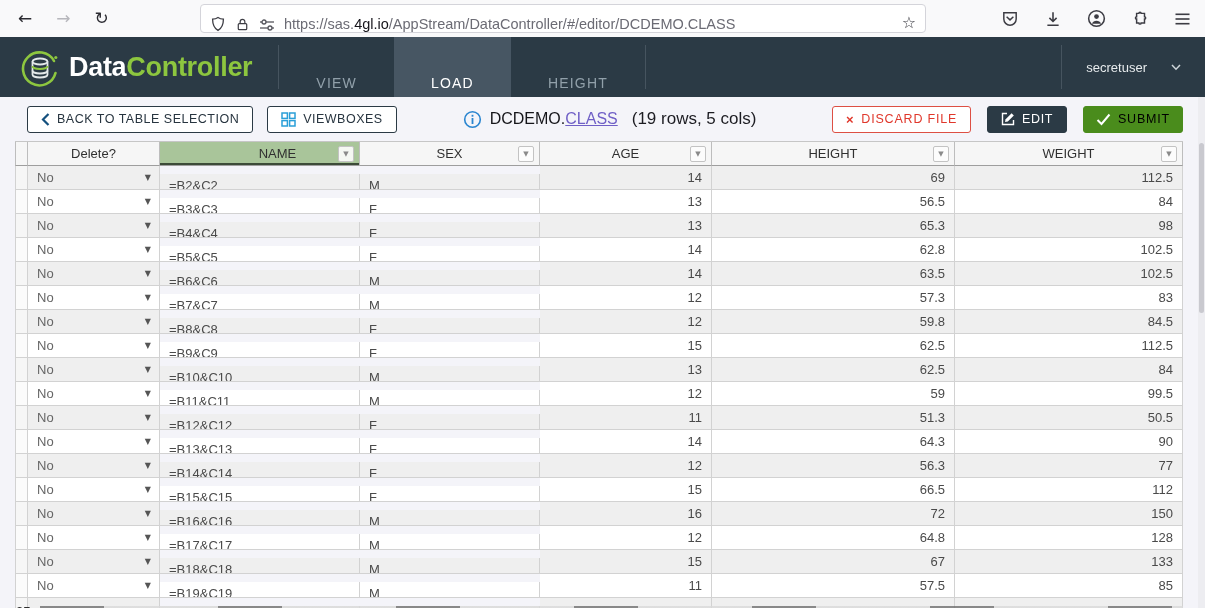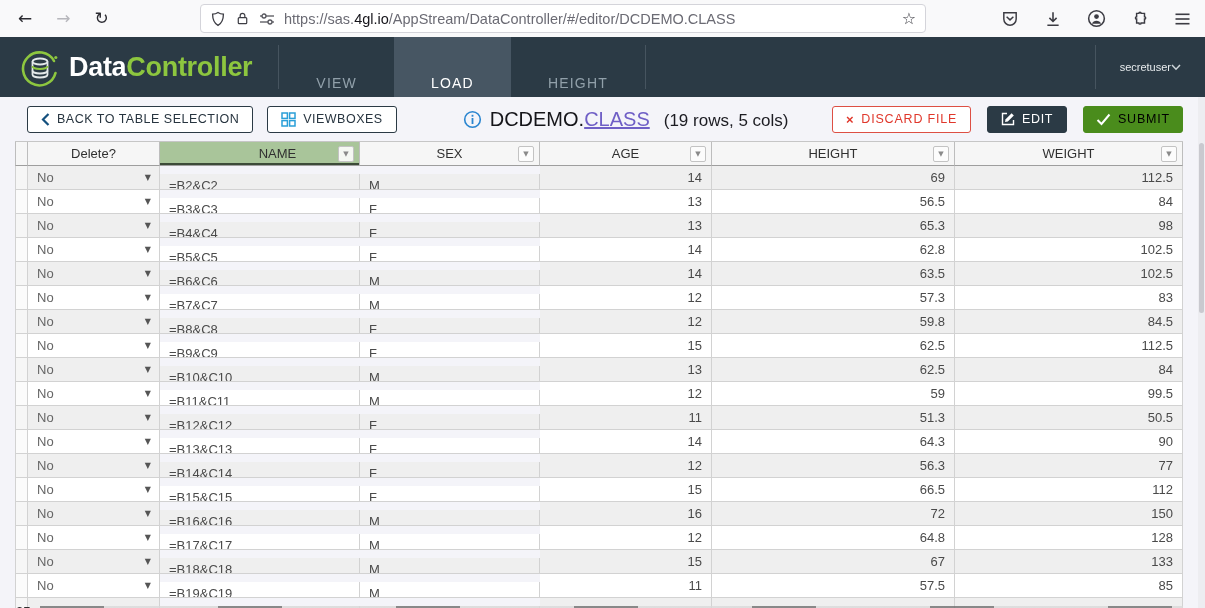--- a/index.html
+++ b/index.html
@@ -4,47 +4,47 @@
 <style>
   * { margin:0; padding:0; box-sizing:border-box; }
   html,body { width:1205px; height:608px; overflow:hidden; }
   body { position:relative; background:#f4f4f9; font-family:"Liberation Sans","DejaVu Sans",sans-serif; }
 
   
   .browser { position:absolute; top:0; left:0; width:1205px; height:37px; background:#f9f9fa; display:flex; align-items:center; }
   .nav-btns { display:flex; align-items:center; gap:24px; padding-left:18px; }
   .nav-btn { font-family:"DejaVu Sans",sans-serif; font-size:17px; color:#2b2b31; cursor:pointer; line-height:1; }
   .nav-btn.disabled { color:#b7b7bc; }
-  .urlbar { position:absolute; left:200px; width:726px; top:4px; height:29px; background:#fff; border:1px solid #d4d4da; border-radius:4px; display:flex; align-items:center; padding:0 9px; }
+  .urlbar { position:absolute; left:200px; width:726px; top:4px; height:29px; background:#fff; border:1px solid #d4d4da; border-radius:4px; display:flex; align-items:flex-end; padding:0 9px; }
   .urlbar .u-icon { display:flex; align-items:center; margin-right:9px; }
   .url-text { font-size:14.5px; color:#6b6b74; white-space:nowrap; overflow:hidden; flex:1; }
   .url-text .domain { color:#15141a; }
   .star { font-family:"DejaVu Sans",sans-serif; font-size:16px; color:#3e3e45; margin-left:8px; }
   .chrome-icons { position:absolute; right:14px; top:0; height:37px; display:flex; align-items:center; gap:25px; }
 
   
   .navbar { position:absolute; top:37px; left:0; width:1205px; height:60px; background:#2b3a45; display:flex; align-items:stretch; }
   .brand { display:flex; align-items:center; gap:9px; padding:1px 26px 0 20px; }
   .brand-text { font-size:27px; font-weight:bold; letter-spacing:-0.3px; color:#fff; }
   .brand-text .green { color:#8dc63f; }
   .nav-divider { width:1px; background:#46545f; height:44px; align-self:center; }
   .tabs { display:flex; align-items:stretch; }
   .tab { line-height:60px; padding:16px 37px; font-size:14px; letter-spacing:1.2px; color:#91a0aa; cursor:pointer; }
   .tab.active { background:#475663; color:#fff; }
   .nav-right { margin-left:auto; display:flex; align-items:center; }
-  .user { display:flex; align-items:center; gap:0; padding:0 24px; color:#e7ebed; font-size:11px; cursor:pointer; }
+  .user { display:flex; align-items:center; gap:24px; padding:0 24px; color:#e7ebed; font-size:13px; cursor:pointer; }
 
   
   .toolbar { position:absolute; top:97px; left:0; width:1205px; height:44px; background:#f4f4f9; display:flex; align-items:center; }
   .btn { display:inline-flex; align-items:center; justify-content:center; gap:7px; height:27px; border-radius:3px; font-size:12.5px; letter-spacing:.5px; cursor:pointer; background:#fff; border:1px solid #2b3a45; color:#27343f; padding:0 13px; white-space:nowrap; }
   .btn-back { margin-left:27px; }
   .btn-viewboxes { margin-left:14px; }
   .title-group { display:flex; align-items:baseline; margin-left:66px; gap:8px; }
   .info-icon { align-self:center; display:flex; }
-  .page-title { font-size:20px; color:#15151a; }
+  .page-title { font-size:16px; color:#15151a; }
   .page-title .tbl-link { color:#6f5fc6; text-decoration:underline; cursor:pointer; }
   .title-meta { font-size:17px; color:#1c1c22; margin-left:6px; }
   .toolbar-right { margin-left:auto; display:flex; align-items:center; gap:16px; margin-right:22px; }
   .btn-discard { border-color:#dd4f44; color:#e0372b; letter-spacing:.8px; }
   .btn-discard .x { font-size:13px; font-weight:bold; }
   .btn-edit { background:#2b3a45; border-color:#2b3a45; color:#fff; letter-spacing:.6px; }
   .btn-submit { background:#4a8c1c; border-color:#4a8c1c; color:#000000; padding:0 12px; letter-spacing:.8px; }
 
   
   .grid { position:absolute; top:141px; left:15px; width:1168px; }

